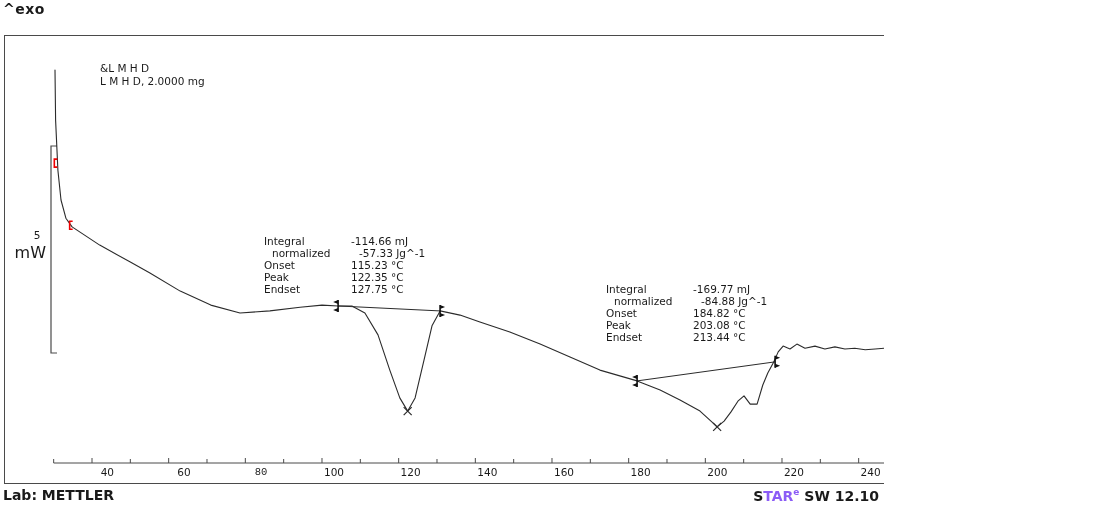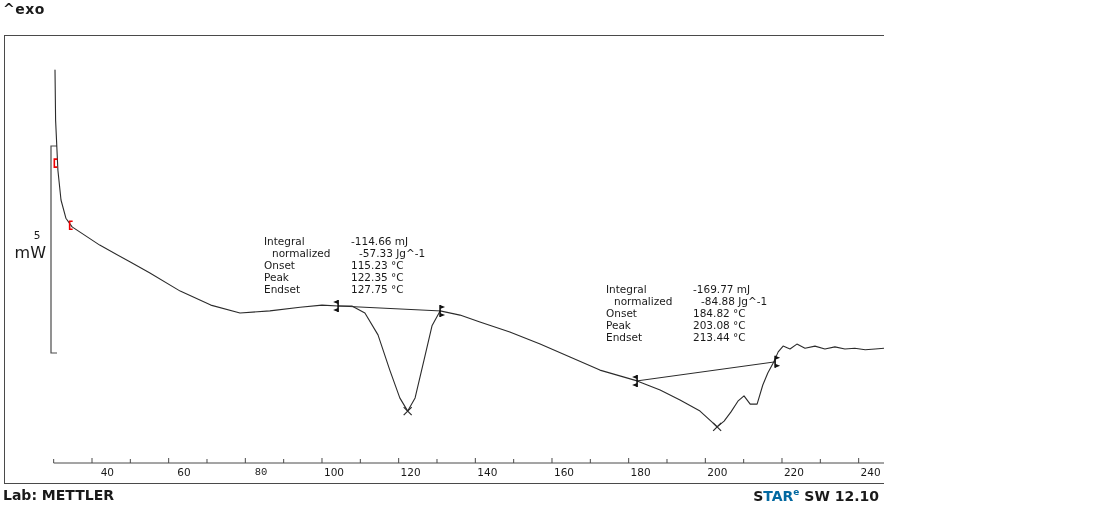--- a/index.html
+++ b/index.html
@@ -15,21 +15,21 @@
   #scalebar-value{position:absolute;left:28px;top:229px;width:18px;text-align:center;font-size:10.5px;}
   #scalebar-unit{position:absolute;left:14px;top:243px;width:32px;text-align:right;font-size:16px;}
   .ann-block{position:absolute;font-size:10.5px;line-height:12px;}
   .ann-row{display:flex;}
   .ann-label{width:87px;white-space:pre;}
   .ann-value{white-space:pre;}
   .x-tick-label{position:absolute;top:466px;width:44px;margin-left:-22px;text-align:right;font-size:10.5px;}
   #footer-lab{position:absolute;left:3px;top:487px;font-size:14px;font-weight:bold;}
   #footer-sw{position:absolute;right:5px;top:487px;font-size:14px;font-weight:bold;text-align:right;}
   #footer-sw sup{font-size:9px;}
-  .red{color:#0369a1;}
+  .red{color:#8b5cf6;}
 </style>
 </head>
 <body>
 
 <div id="stage">
 
   <div id="exo-label">^exo</div>
 
   <div id="chart-frame"></div>
 
@@ -78,20 +78,21 @@
       <path d="M637.099526,374.89599999999996 L632.099526,376.89599999999996 L637.099526,378.89599999999996 Z" fill="#111"></path>
       <path d="M637.099526,382.89599999999996 L632.099526,384.89599999999996 L637.099526,386.89599999999996 Z" fill="#111"></path>
       <line x1="775.0994059999999" y1="355.852" x2="775.0994059999999" y2="367.852" stroke="#111" stroke-width="1.6"></line>
       <path d="M775.0994059999999,355.852 L780.0994059999999,357.852 L775.0994059999999,359.852 Z" fill="#111"></path>
       <path d="M775.0994059999999,363.852 L780.0994059999999,365.852 L775.0994059999999,367.852 Z" fill="#111"></path>
       <path d="M713.1394564000001,422.85 L721.1394564000001,430.85 M713.1394564000001,430.85 L721.1394564000001,422.85" stroke="#2b2b2b" stroke-width="1.2" fill="none"></path>
       <path d="M57.316699,159.132 L54.316699,159.132 L54.316699,167.132 L57.316699,167.132" fill="none" stroke="#ee0000" stroke-width="1.6"></path>
       <path d="M72.65001899999999,221.232 L69.65001899999999,221.232 L69.65001899999999,229.232 L72.65001899999999,229.232" fill="none" stroke="#ee0000" stroke-width="1.6"></path>
     </svg>
 
+  <div id="sample-label"><span>&amp;L M H D</span><br><span>L M H D, 2.0000 mg</span></div>
 
   <div id="scalebar-value">5</div>
   <div id="scalebar-unit">mW</div>
 
   <div class="ann-block" id="ann-block-0" style="left:264px;top:235px;">
       <div class="ann-row">
         <span class="ann-label">Integral</span>
         <span class="ann-value">-114.66 mJ</span>
       </div>
       <div class="ann-row">

